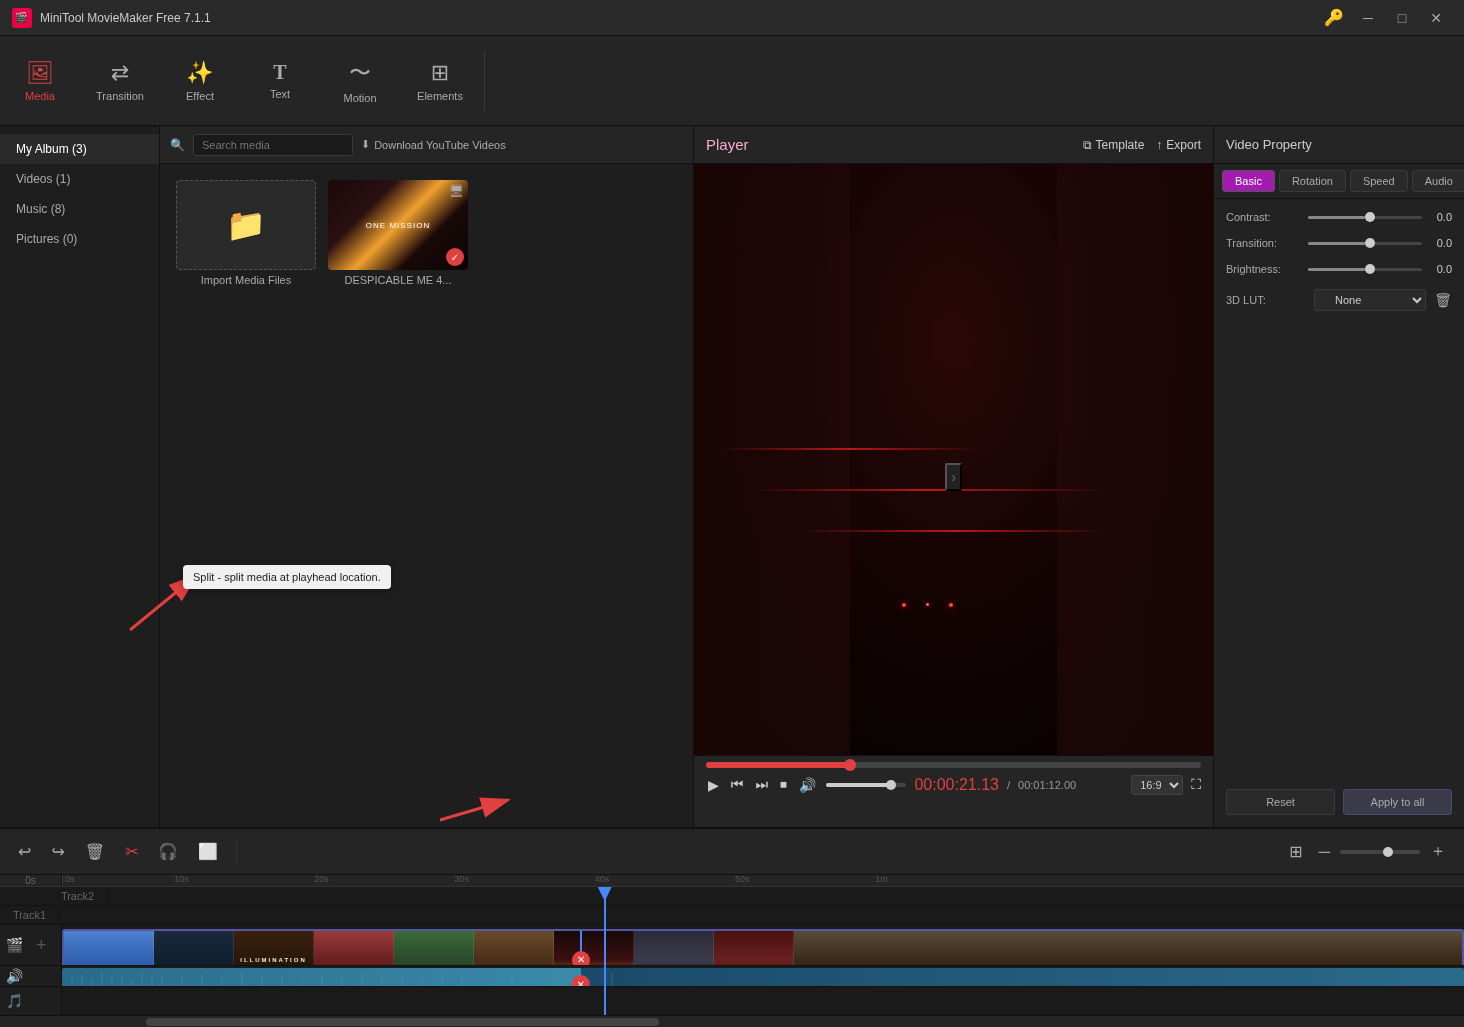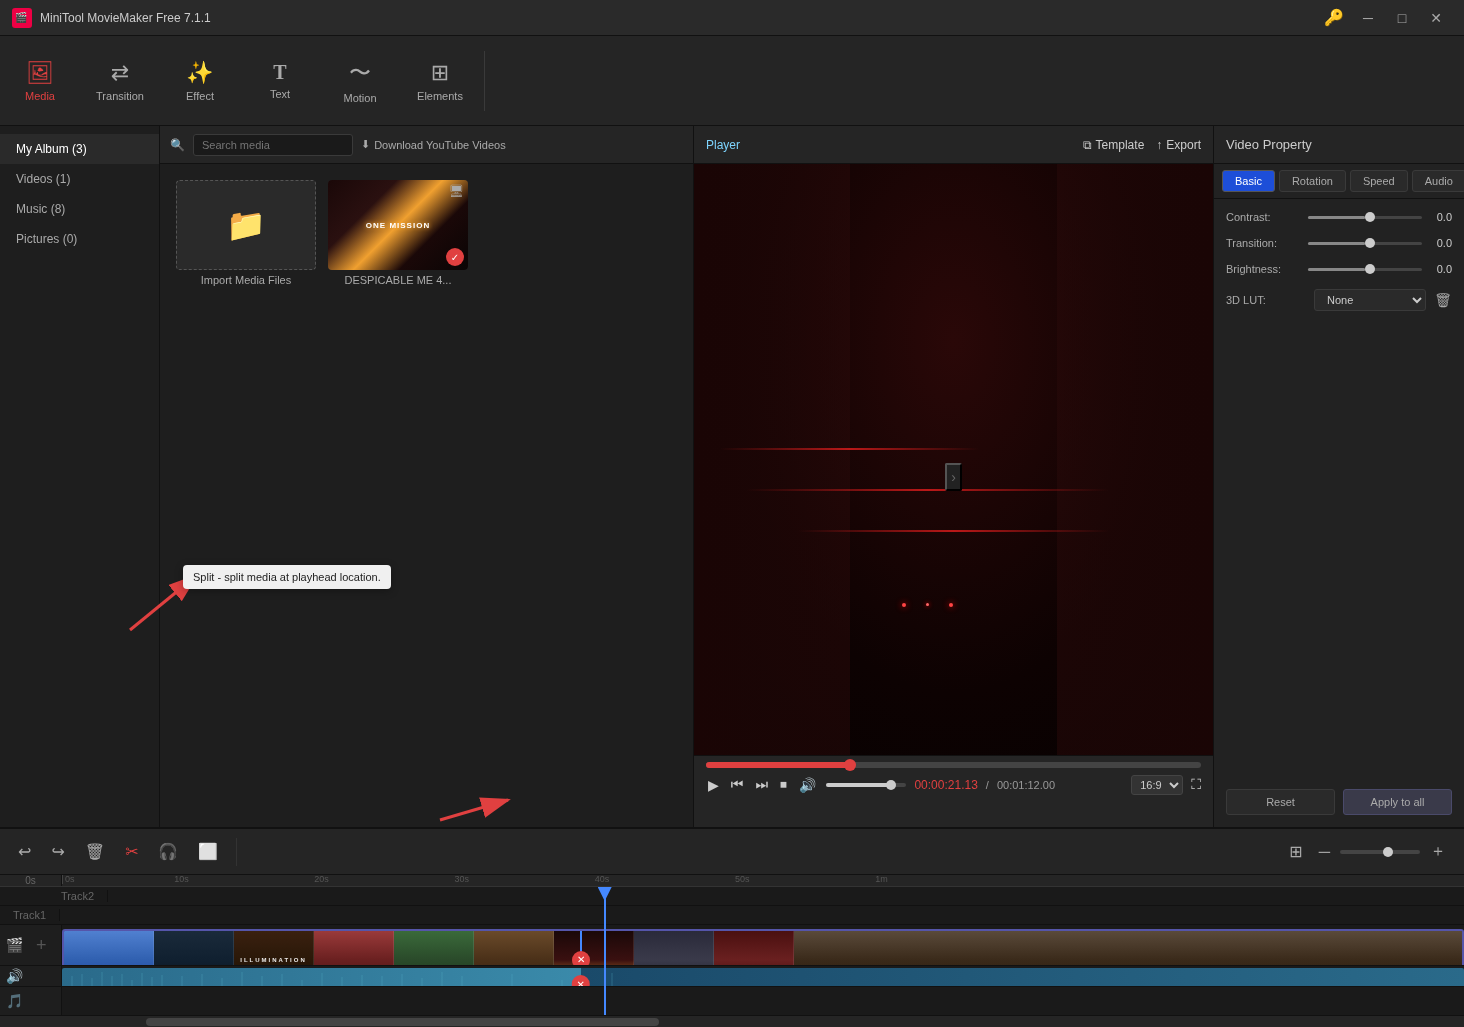--- a/index.html
+++ b/index.html
@@ -166,21 +166,21 @@
     }
     #player-header {
       height: 38px;
       background: #252525;
       border-bottom: 1px solid #111;
       display: flex;
       align-items: center;
       padding: 0 12px;
       gap: 12px;
     }
-    #player-header .player-label { color: #7dd3fc; font-size: 12px; }
+    #player-header .player-label { color: #f9a8d4; font-size: 15px; }
     .spacer { flex: 1; }
     .template-btn {
       background: transparent;
       border: none;
       color: #ccc;
       font-size: 12px;
       cursor: pointer;
       display: flex;
       align-items: center;
       gap: 4px;
@@ -246,21 +246,21 @@
       gap: 8px;
     }
     .ctrl-btn {
       background: none;
       border: none;
       color: #ccc;
       font-size: 14px;
       cursor: pointer;
       padding: 2px;
     }
-    .time-display { color: #e04040; font-size: 12px; text-align: right; }
+    .time-display { color: #e04040; font-size: 16px; text-align: right; }
     .time-total { color: #999; font-size: 11px; }
     .volume-bar {
       width: 80px;
       height: 4px;
       background: #444;
       border-radius: 2px;
       position: relative;
     }
     .volume-fill {
       height: 100%;
@@ -315,21 +315,21 @@
     .prop-tab {
       padding: 4px 12px;
       background: #2a2a2a;
       border: 1px solid #3a3a3a;
       color: #aaa;
       font-size: 11px;
       cursor: pointer;
       border-radius: 3px;
     }
     .prop-tab.active {
-      background: #1d4ed8;
+      background: #a21caf;
       color: #fff;
       border-color: #555;
     }
     .prop-content {
       padding: 12px;
       flex: 1;
       display: flex;
       flex-direction: column;
       gap: 14px;
     }
@@ -364,21 +364,21 @@
     .prop-value { color: #ccc; font-size: 11px; min-width: 28px; text-align: right; }
     .prop-lut-row {
       display: flex;
       align-items: center;
       gap: 8px;
     }
     .lut-select {
       background: #2a2a2a;
       border: 1px solid #3a3a3a;
       color: #ccc;
-      padding: 3px 8px;
+      padding: 3px 16px;
       font-size: 11px;
       border-radius: 3px;
       flex: 1;
     }
     .trash-btn { background: none; border: none; color: #aaa; cursor: pointer; font-size: 14px; }
     .prop-actions {
       display: flex;
       gap: 8px;
       padding: 0 12px 12px;
     }
@@ -652,21 +652,21 @@
       <div class="media-thumb">
         <div class="media-thumb-img">
           <span style="font-size:32px; color:#555;">📁</span>
         </div>
         <span class="media-thumb-label">Import Media Files</span>
       </div>
 
       <div class="media-thumb">
         <div class="media-thumb-img filled">
           <div style="width:100%;height:100%;background:linear-gradient(135deg,#1a0808 0%,#2a1010 30%,#f0a030 50%,#1a0808 70%,#0a0505 100%);position:relative;display:flex;align-items:center;justify-content:center;">
-            <span style="color:#fff;font-size:8px;font-weight:bold;letter-spacing:1px;text-shadow:0 0 4px #f0a030;">ONE MISSION</span>
+            <span style="color:#fff;font-size:8px;font-weight:normal;letter-spacing:1px;text-shadow:0 0 4px #f0a030;">ONE MISSION</span>
           </div>
           <div class="check-badge">✓</div>
           <div class="pc-icon">🖥</div>
         </div>
         <span class="media-thumb-label">DESPICABLE ME 4...</span>
       </div>
     </div>
   </div>
 
   <div id="player-area">

